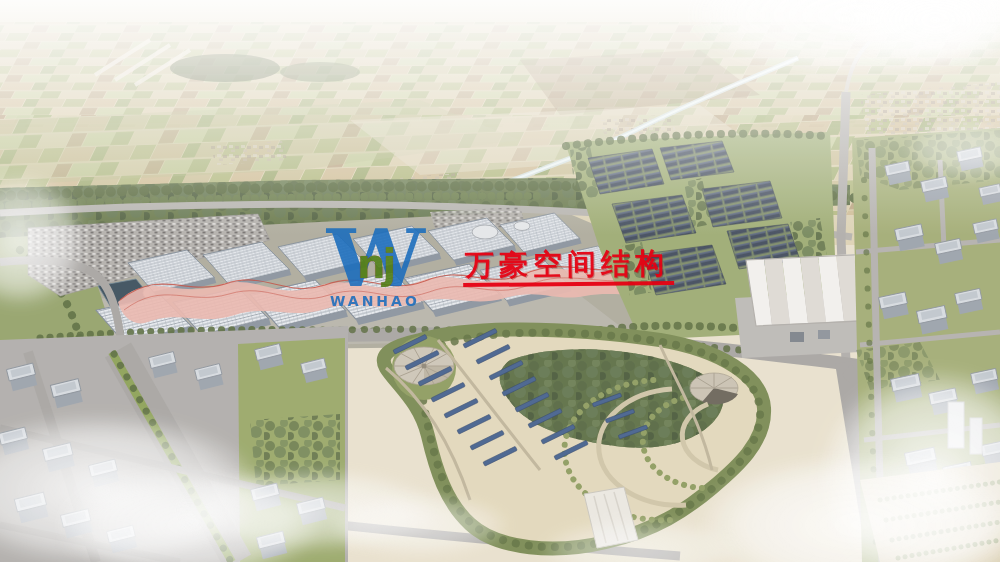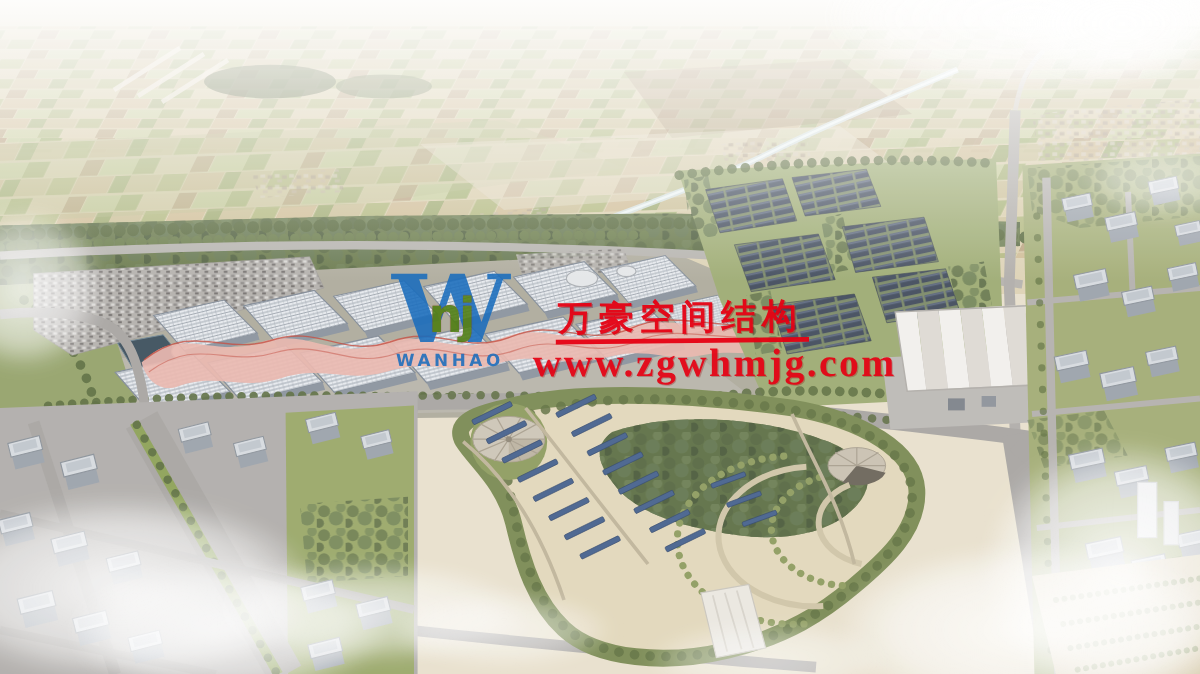--- a/index.html
+++ b/index.html
@@ -353,16 +353,15 @@
 <div class="cloud" style="left:540px;top:520px;width:200px;height:60px;opacity:.55"></div>
 <div class="veil"></div>
 
 <div class="wm">
   <div class="logo">
     <span class="w">W</span>
     <span class="mark">nj</span>
     <div class="name">WANHAO</div>
   </div>
   <div class="brand-cn">万豪空间结构</div>
-  <div class="brand-url">www.zgwhmjg.com</div>
 </div>
 
 </div>
 
 </body></html>

